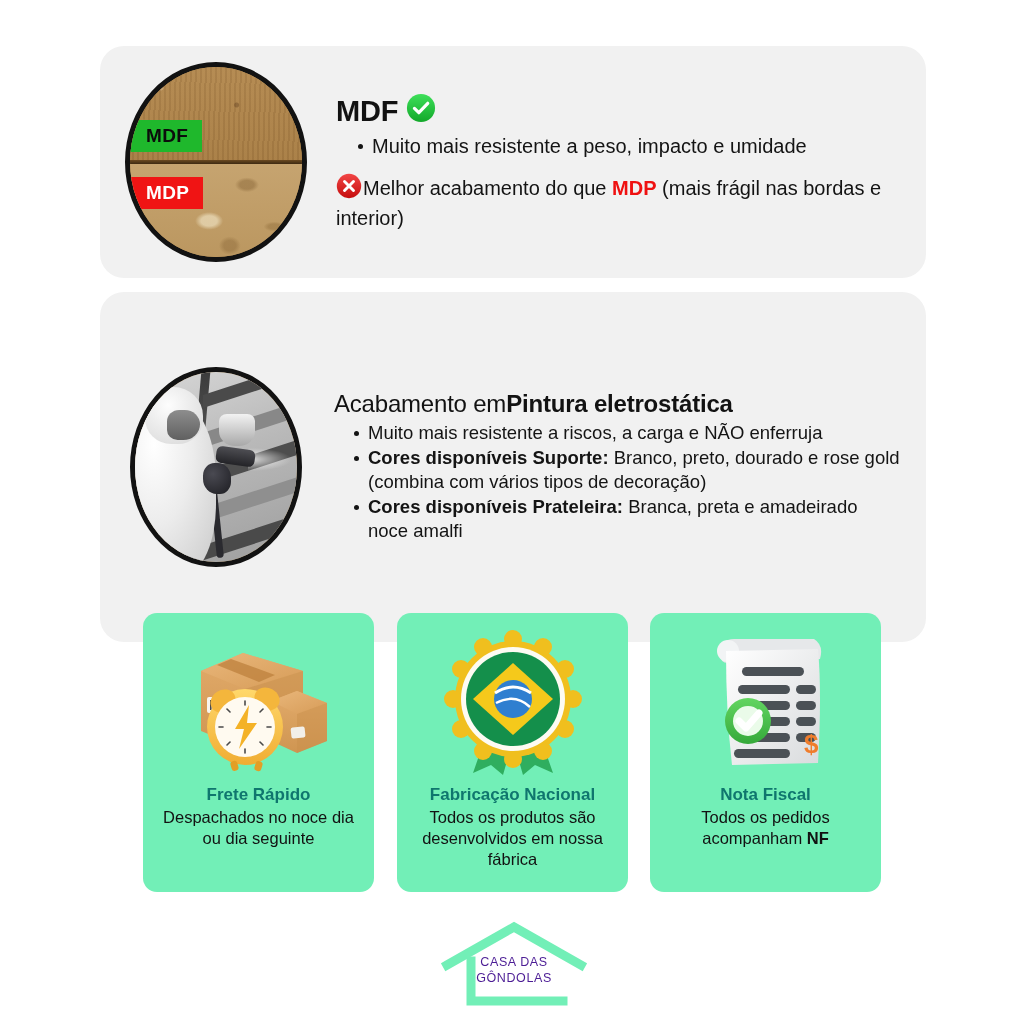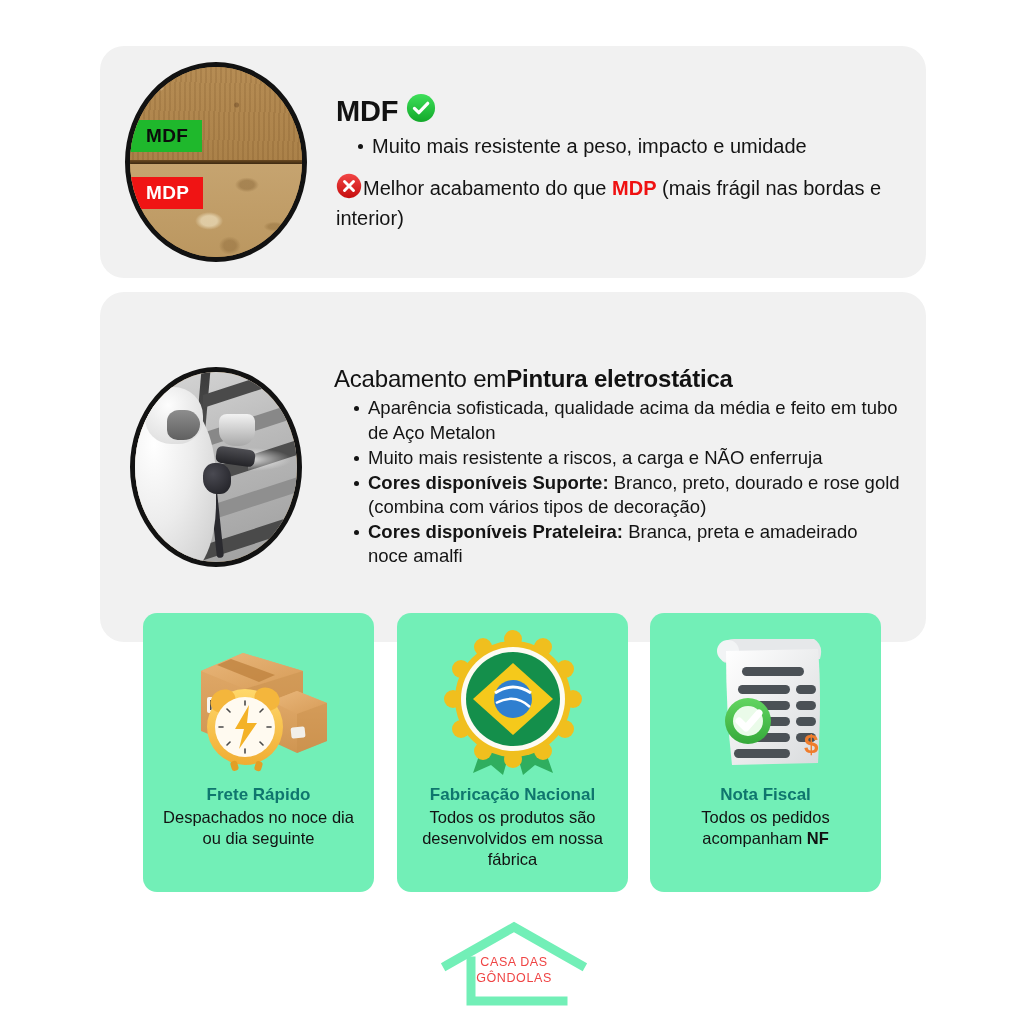--- a/index.html
+++ b/index.html
@@ -159,21 +159,21 @@
   .feat-title{font-size:17px;font-weight:bold;color:#0f766e;margin:0 0 2px 0;text-align:center;}
   .feat-desc{font-size:16.5px;line-height:1.26;color:#121212;text-align:center;padding:0 10px;margin:0;}
   .feat-desc b{font-weight:bold;}
 
   
   #logo{
     position:absolute;left:441px;top:921px;width:146px;height:88px;
   }
   .logo-text{
     position:absolute;left:0;right:0;top:34px;text-align:center;
-    font-size:12.5px;line-height:1.25;letter-spacing:.6px;color:#ef4444;font-weight:500;
+    font-size:12.5px;line-height:1.25;letter-spacing:.6px;color:#4c1d95;font-weight:500;
   }
 </style>
 </head>
 <body>
 
 <div class="page">
 
   <section class="info-card" id="card-mdf">
 
     <div class="media">
@@ -247,23 +247,20 @@
       </div>
     </div>
 
     <div class="body-col">
       <h2 class="heading">
         <span>Acabamento em </span>
           <b>Pintura eletrostática</b>
       </h2>
 
       <ul class="bullets">
-        <li>
-          <b></b><span>Aparência sofisticada, qualidade acima da média e feito em tubo de Aço Metalon</span>
-        </li>
         <li>
           <b></b><span>Muito mais resistente a riscos, a carga e NÃO enferruja</span>
         </li>
         <li>
           <b>Cores disponíveis Suporte:</b><span> Branco, preto, dourado e rose gold (combina com vários tipos de decoração)</span>
         </li>
         <li>
           <b>Cores disponíveis Prateleira:</b><span> Branca, preta e amadeirado noce amalfi</span>
         </li>
       </ul>

